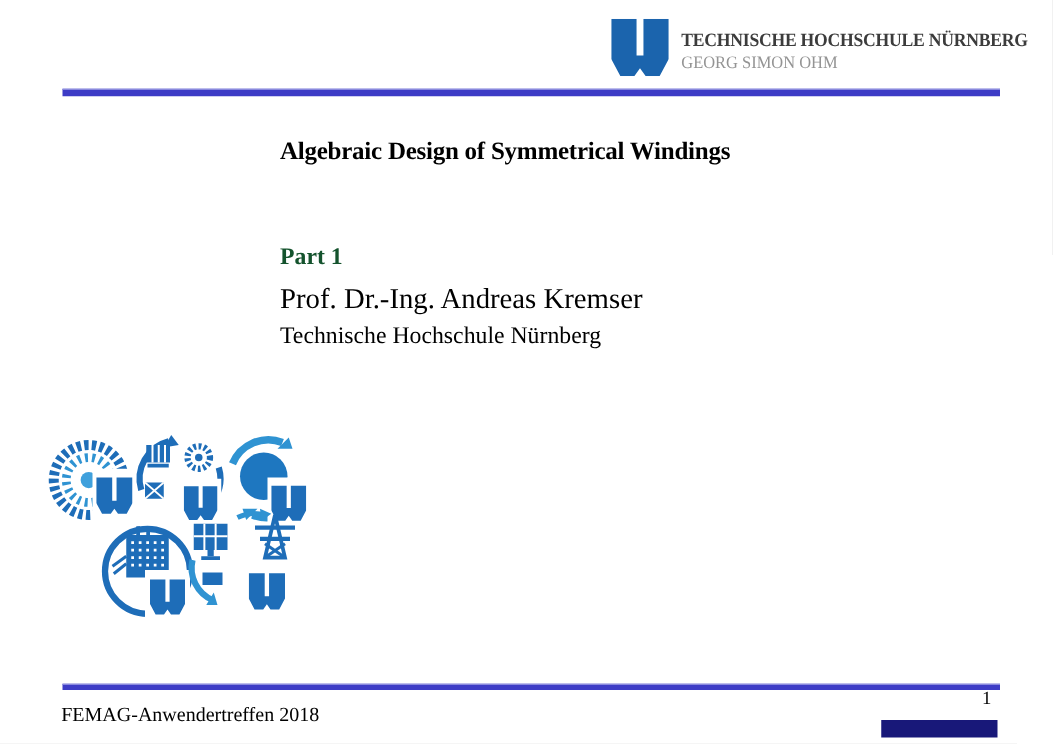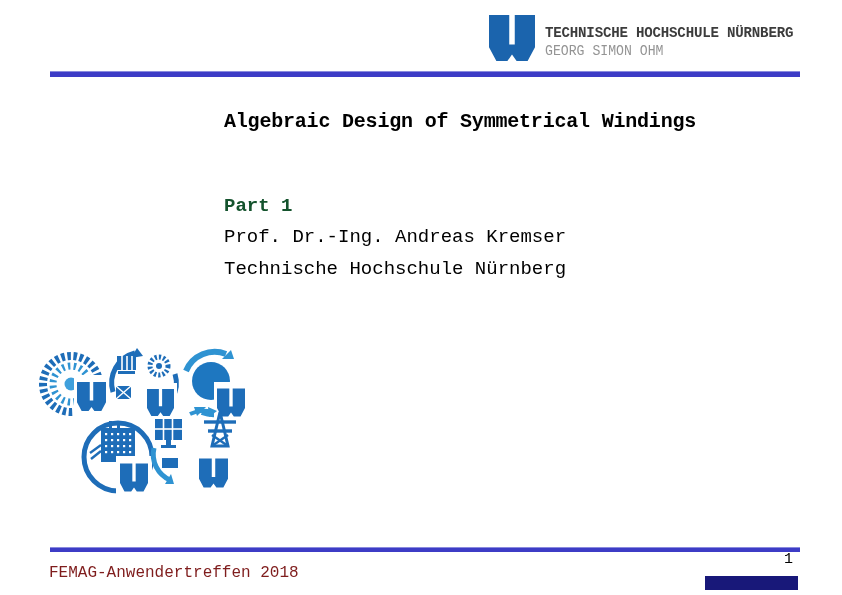--- a/index.html
+++ b/index.html
@@ -1,20 +1,20 @@
 <!DOCTYPE html>
 <html><head>
 <meta charset="utf-8">
 <style>
   html,body{margin:0;padding:0;background:#e8e8e8;}
   .slide{
     position:relative;
     width:842px;height:595px;
     background:#ffffff;
-    font-family:Liberation Mono, monospace;
+    font-family:Liberation Serif, serif;
     overflow:hidden;
     margin:0 auto;
   }
   
   .header-logo{position:absolute;left:488px;top:15px;display:flex;align-items:flex-start;}
   .logo-mark{width:48px;height:46px;display:block;}
   .logo-text{margin-left:9px;margin-top:11px;line-height:1;}
   .logo-line1{
     font-size:15px;font-weight:bold;color:#3c3c3c;
     letter-spacing:-0.2px;white-space:nowrap;
@@ -27,26 +27,26 @@
   
   .rule{position:absolute;left:50px;width:750px;background:#3d3cc6;border-top:1px solid #8a8ade;}
   .rule-top{top:71px;height:5px;}
   .rule-bottom{top:547px;height:4px;}
   
   .title{
     position:absolute;left:224px;top:110px;
     font-size:20px;font-weight:bold;color:#000;letter-spacing:-0.2px;text-align:right;
   }
   .part{position:absolute;left:224px;top:195px;font-size:19px;font-weight:bold;color:#14532d;}
-  .author{position:absolute;left:224px;top:226px;font-size:19px;color:#000;}
+  .author{position:absolute;left:224px;top:226px;font-size:23px;color:#000;}
   .institution{position:absolute;left:224px;top:258px;font-size:19px;color:#000;}
   
   .icon-cluster{position:absolute;left:38px;top:346px;width:212px;height:152px;}
   
-  .footer-text{position:absolute;left:49px;top:564px;font-size:16px;color:#7f1d1d;}
+  .footer-text{position:absolute;left:49px;top:564px;font-size:16px;color:#000000;}
   .page-number{position:absolute;left:700px;top:551px;width:93px;text-align:right;font-size:15px;color:#000;}
   .accent-bar{position:absolute;left:705px;top:576px;width:93px;height:14px;background:#181879;}
   .defs-holder{position:absolute;width:0;height:0;overflow:hidden;}
 </style>
 </head>
 <body>
 
 <div class="slide">
 
   <svg class="defs-holder" aria-hidden="true">

